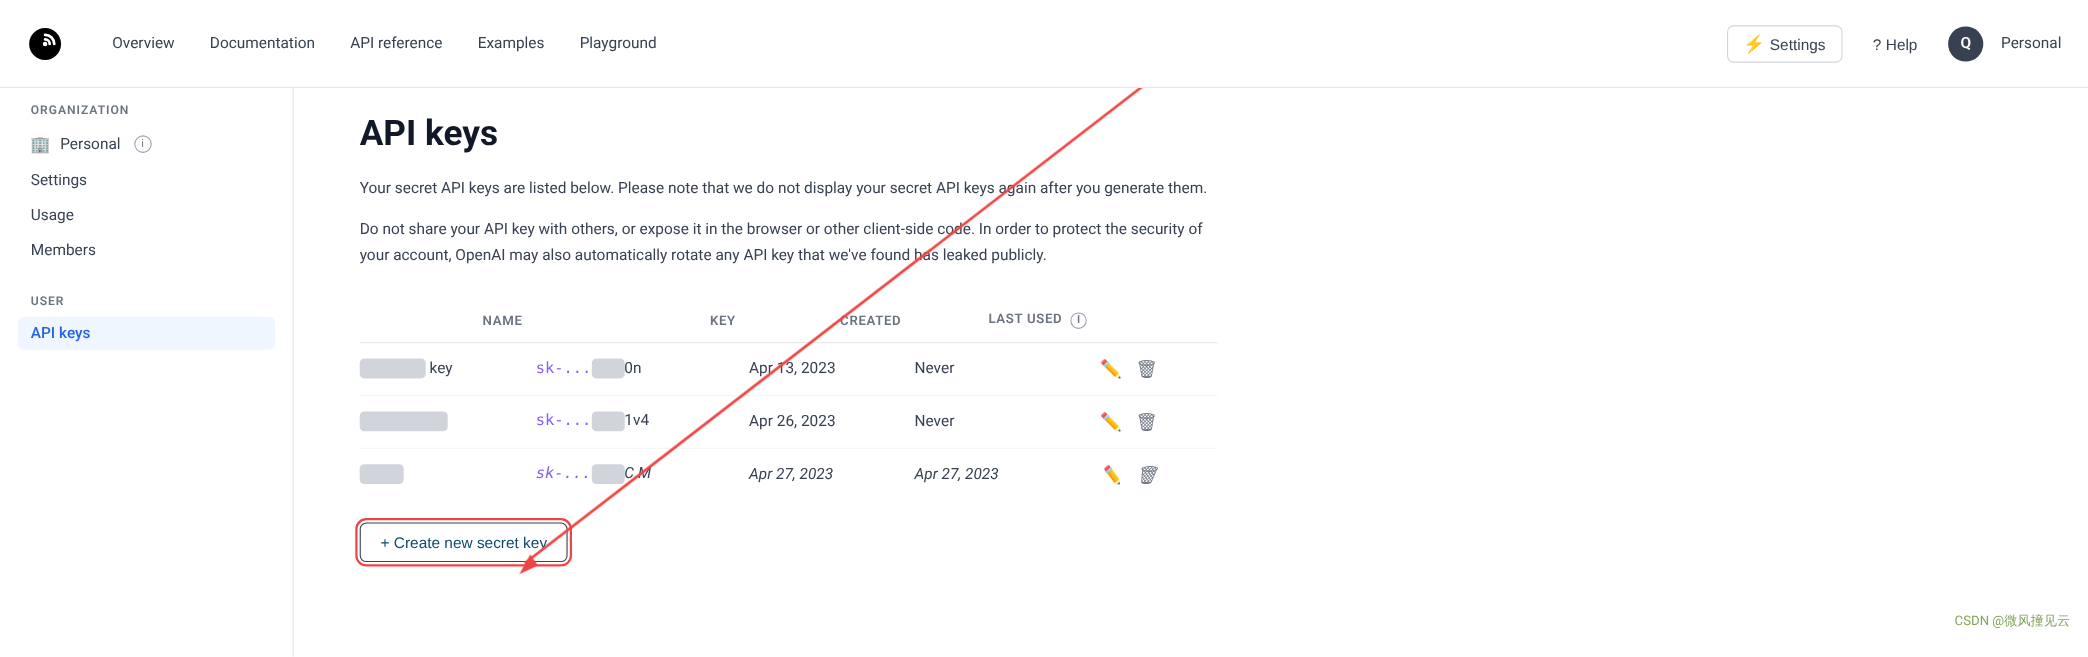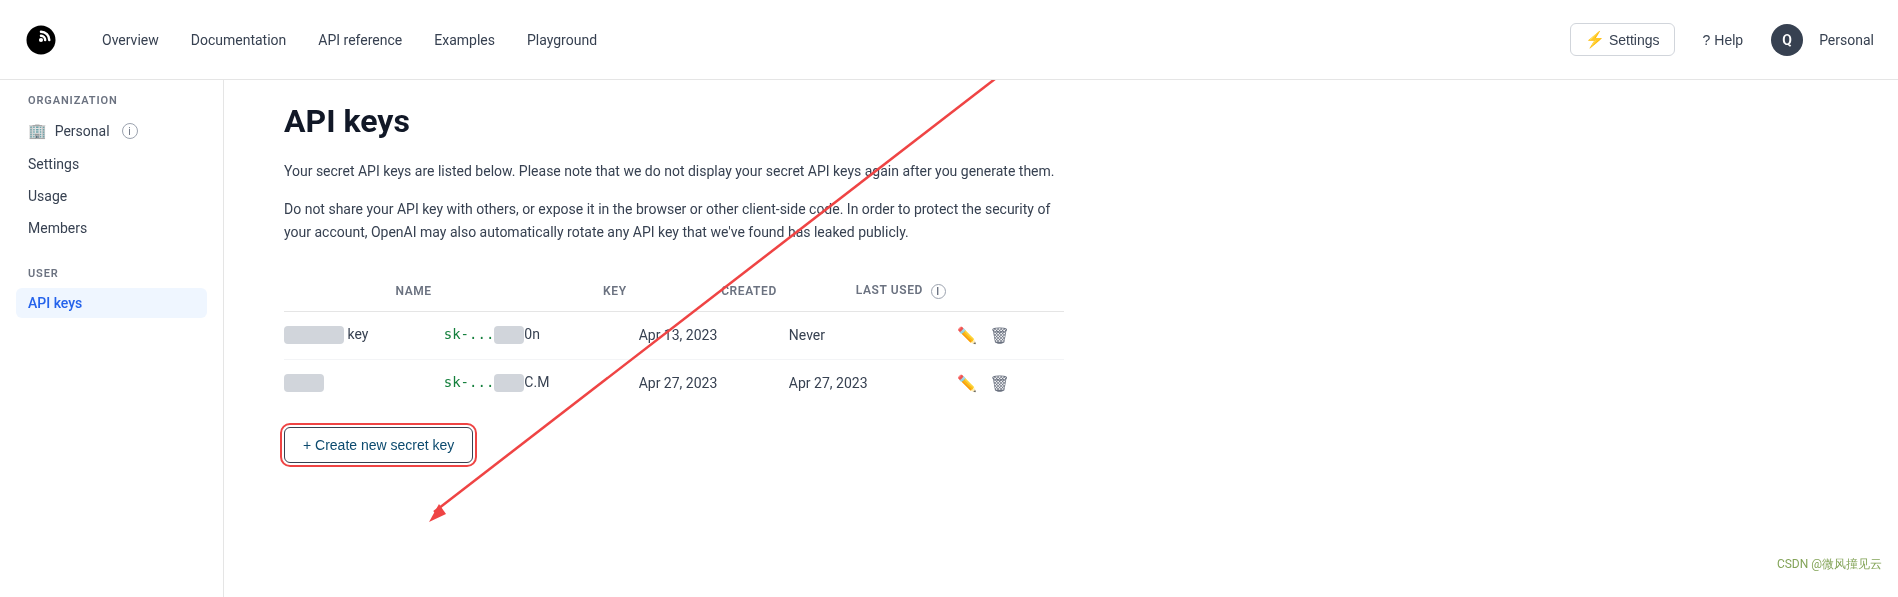--- a/index.html
+++ b/index.html
@@ -37,21 +37,21 @@
       display: flex; align-items: center; justify-content: center;
       font-size: 14px; font-weight: 600; cursor: pointer;
     }
     .avatar-label { font-size: 14px; color: #374151; cursor: pointer; }
 
     
     .layout { display: flex; margin-top: 62px; min-height: calc(100vh - 62px); }
 
     
     .sidebar {
-      width: 224px; flex-shrink: 0; border-right: 1px solid #e5e5e5;
+      width: 267px; flex-shrink: 0; border-right: 1px solid #e5e5e5;
       padding: 32px 16px; background: #fff;
     }
     .sidebar-section-label {
       font-size: 11px; font-weight: 600; letter-spacing: 0.08em;
       color: #6b7280; text-transform: uppercase; padding: 0 12px;
       margin-bottom: 8px; margin-top: 24px;
     }
     .sidebar-section-label:first-child { margin-top: 0; }
     .sidebar-item {
       display: flex; align-items: center; gap: 8px;
@@ -76,22 +76,22 @@
     .api-table { width: 100%; border-collapse: collapse; margin-top: 32px; }
     .api-table th {
       text-align: right; font-size: 12px; font-weight: 600;
       letter-spacing: 0.05em; color: #6b7280; text-transform: uppercase;
       padding: 8px 12px 12px 0; border-bottom: 1px solid #e5e5e5; margin-left: 38px;
     }
     .api-table td {
       padding: 14px 12px 14px 0; border-bottom: 1px solid #f3f4f6;
       font-size: 14px; color: #374151; vertical-align: middle;
     }
-    .api-table tr:last-child td { border-bottom: none; }
-    .key-value { font-family: monospace; color: #15803d; }
+    .api-table tr:last-child td { border-bottom: none; font-style: italic; }
+    .key-value { font-family: monospace; color: #8b5cf6; }
     .blurred-text {
       display: inline-block;
       background: #d1d5db; border-radius: 4px;
       color: transparent; user-select: none;
       font-size: 13px; height: 18px; vertical-align: middle;
     }
     .action-icons { display: flex; gap: 12px; align-items: center; }
     .action-icon { cursor: pointer; color: #6b7280; font-size: 16px; }
 
     
@@ -218,37 +218,53 @@
             <td>Apr 13, 2023</td>
             <td>Never</td>
             <td>
               <div class="action-icons">
                 <span class="action-icon">✏️</span>
                 <span class="action-icon">🗑</span>
               </div>
             </td>
           </tr>
 
-
-          <tr>
-            <td>
-              <span class="blurred-text" style="width:40px;">&nbsp;&nbsp;&nbsp;</span>
-            </td>
-            <td>
-              <span class="key-value">sk-...</span><span class="blurred-text" style="width:30px;">&nbsp;&nbsp;&nbsp;&nbsp;</span><span>C.M</span>
-            </td>
-            <td>Apr 27, 2023</td>
-            <td>Apr 27, 2023</td>
+          <tr>
+            <td>
+              <span class="blurred-text" style="width:80px;">&nbsp;&nbsp;&nbsp;&nbsp;&nbsp;&nbsp;&nbsp;&nbsp;</span>
+            </td>
+            <td>
+              <span class="key-value">sk-...</span><span class="blurred-text" style="width:30px;">&nbsp;&nbsp;&nbsp;&nbsp;</span><span>1v4</span>
+            </td>
+            <td>Apr 26, 2023</td>
+            <td>Never</td>
             <td>
               <div class="action-icons">
                 <span class="action-icon">✏️</span>
                 <span class="action-icon">🗑</span>
               </div>
             </td>
           </tr>
+
+          <tr>
+            <td>
+              <span class="blurred-text" style="width:40px;">&nbsp;&nbsp;&nbsp;</span>
+            </td>
+            <td>
+              <span class="key-value">sk-...</span><span class="blurred-text" style="width:30px;">&nbsp;&nbsp;&nbsp;&nbsp;</span><span>C.M</span>
+            </td>
+            <td>Apr 27, 2023</td>
+            <td>Apr 27, 2023</td>
+            <td>
+              <div class="action-icons">
+                <span class="action-icon">✏️</span>
+                <span class="action-icon">🗑</span>
+              </div>
+            </td>
+          </tr>
         </tbody>
       </table>
 
       <button class="create-btn">+ Create new secret key</button>
     </main>
   </div>
 </div>
 
 <div class="watermark">CSDN @微风撞见云</div>
 

